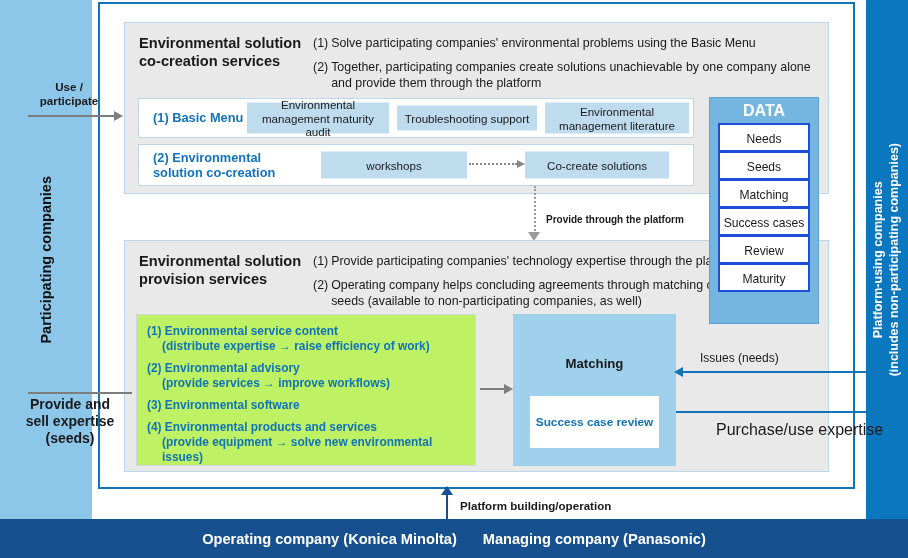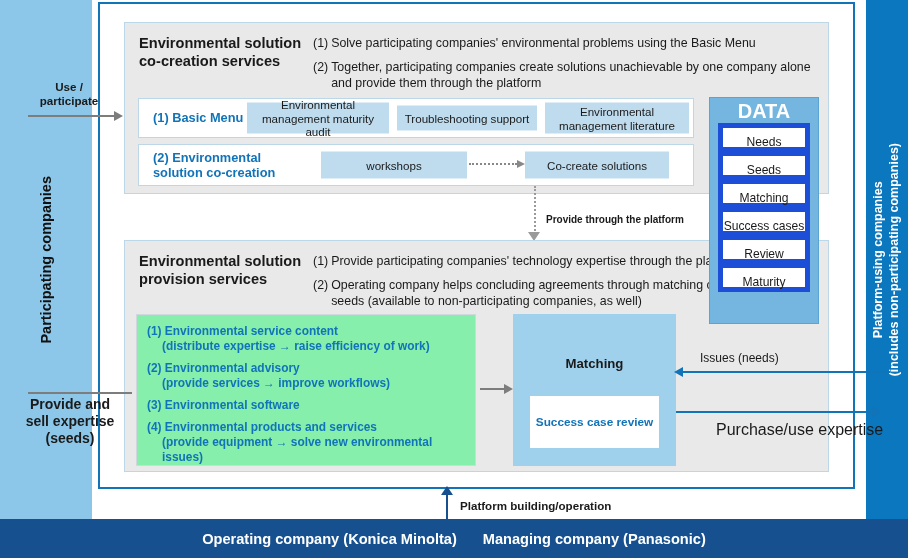--- a/index.html
+++ b/index.html
@@ -120,21 +120,21 @@
     border-left:6px solid transparent;border-right:6px solid transparent;
   }
   #provide-label{
     position:absolute;left:546px;top:214px;
     font-size:10px;font-weight:bold;color:#1a1a1a;white-space:nowrap;
   }
 
   
   #provision-list{
     position:absolute;left:136px;top:314px;width:340px;height:152px;
-    background:#86efac;border:1px solid #cfd8de;box-sizing:border-box;
+    background:#bef264;border:1px solid #cfd8de;box-sizing:border-box;
     padding:9px 8px 0 10px;
   }
   #provision-list .item{
     color:#1173b8;font-weight:bold;font-size:11.9px;line-height:1.26;
     margin-bottom:7px;
   }
   #provision-list .item .sub{display:block;padding-left:15px;}
 
   
   #matching-box{
@@ -152,25 +152,25 @@
     font-weight:bold;font-size:11.8px;color:#1173b8;
   }
 
   
   #data-panel{
     position:absolute;left:709px;top:97px;width:110px;height:227px;
     background:#74b6df;border:1px solid #5ba3d2;box-sizing:border-box;
     padding:0 8px 8px 8px;
   }
   #data-title{
-    text-align:center;font-weight:bold;font-size:20px;color:#ffffff;
+    text-align:center;font-weight:bold;font-size:16px;color:#ffffff;
     line-height:26px;height:26px;
   }
   .data-item{
-    background:#ffffff;border:5px solid #1d4ed8;box-sizing:border-box;
+    background:#ffffff;border:2px solid #1d4ed8;box-sizing:border-box;
     height:29px;line-height:29px;text-align:center;
     font-size:12.1px;color:#1a1a1a;
     margin-top:-1px;
   }
 
   
   .arrow-line{position:absolute;background:#7d7d7d;height:2px;}
   .arrow-head-r{
     position:absolute;width:0;height:0;
     border-left:9px solid #7d7d7d;

